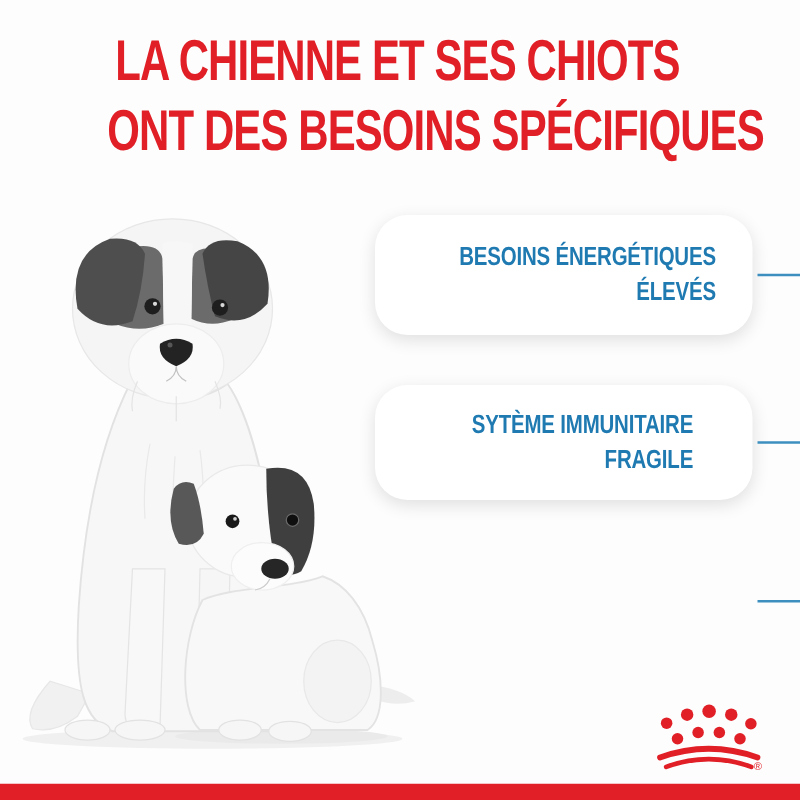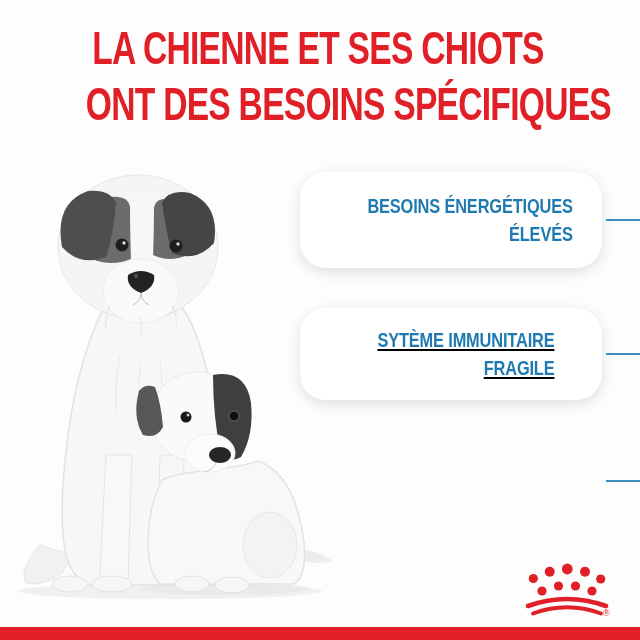--- a/index.html
+++ b/index.html
@@ -49,21 +49,21 @@
   .card-text .c-line{
     font-size:21px;line-height:28px;letter-spacing:-0.2px;
     white-space:nowrap;
   }
   .connector{
     position:absolute;left:606px;width:34px;height:2px;
     background:var(--connector);
   }
   #card-1{top:172px;height:96px;}
   #conn-1{top:219px;}
-  #card-2{top:308px;height:92px;text-decoration:underline;}
+  #card-2{top:308px;height:92px;}
   #conn-2{top:353px;}
   #card-3{top:438px;height:86px;}
   #conn-3{top:480px;}
   
   .crown{
     position:absolute;left:524px;top:560px;width:88px;height:58px;
   }
   .bottom-bar{
     position:absolute;left:0;top:627px;width:640px;height:13px;
     background:var(--red);

